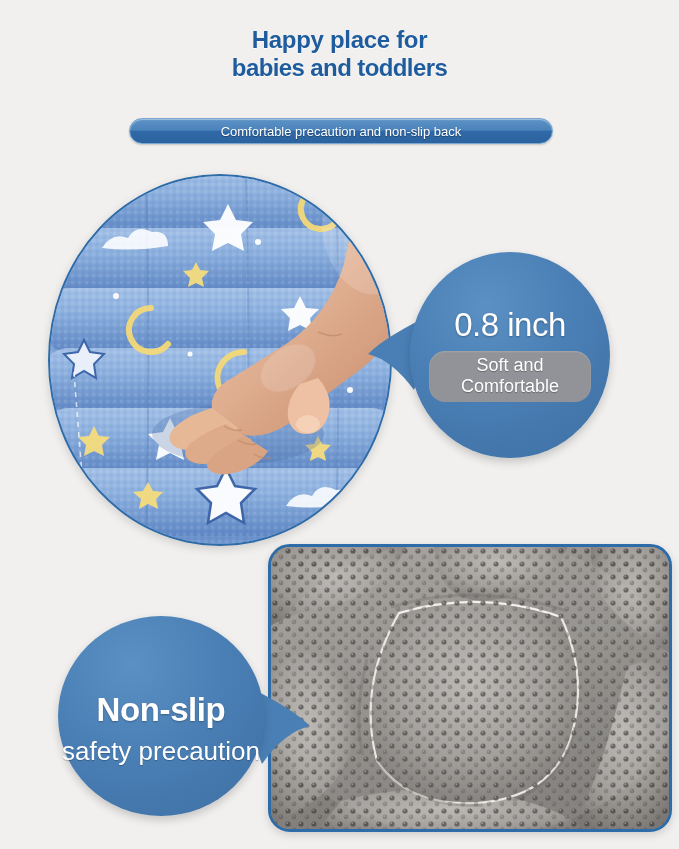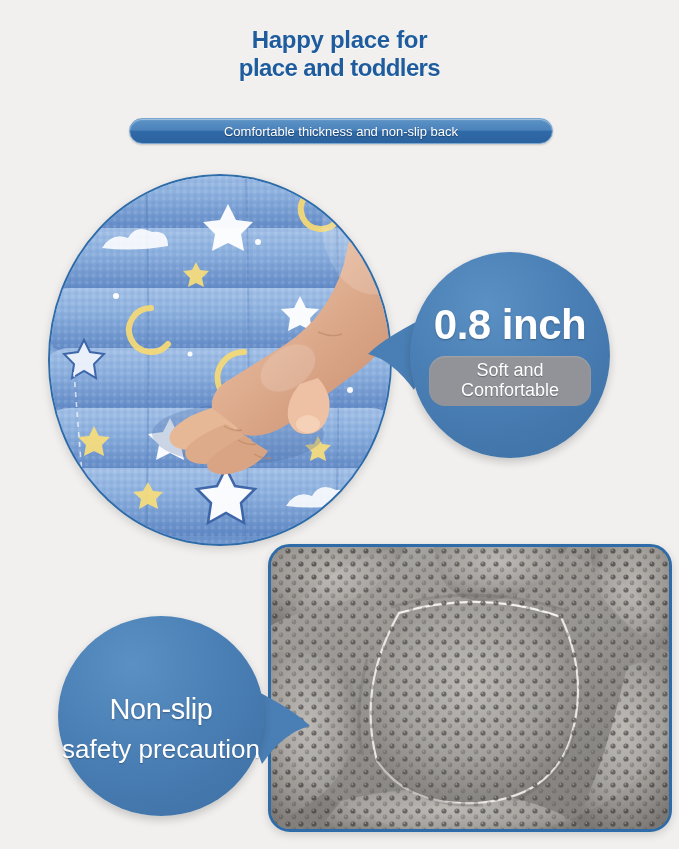--- a/index.html
+++ b/index.html
@@ -59,21 +59,21 @@
   }
   .badge-inch .disc{
     position:absolute;left:0;top:0;width:200px;height:206px;
     border-radius:50%;
     background:radial-gradient(circle at 38% 26%,#5b90c4 0%,#4a7fb5 45%,#3d6fa3 100%);
     box-shadow:0 4px 9px rgba(0,0,0,.18);
     z-index:2;
     display:flex;flex-direction:column;align-items:center;justify-content:center;
   }
   .inch-big{
-    color:#ffffff;font-size:42px;font-weight:bold;line-height:1;
+    color:#ffffff;font-size:33px;font-weight:normal;line-height:1;
     text-shadow:0 1px 2px rgba(0,0,0,.28);
     margin-bottom:10px;letter-spacing:-0.5px;
   }
   .inch-pill{
     background:#919398;border-radius:16px;
     padding:4px 32px 6px;
     text-align:center;
     box-shadow:inset 0 1px 2px rgba(255,255,255,.18);
   }
   .inch-pill span{
@@ -101,41 +101,41 @@
   }
   .badge-slip .disc{
     position:absolute;left:0;top:0;width:206px;height:200px;
     border-radius:50%;
     background:radial-gradient(circle at 36% 24%,#5b90c4 0%,#4a7fb5 46%,#3d6fa3 100%);
     box-shadow:0 4px 9px rgba(0,0,0,.18);
     z-index:2;
     display:flex;flex-direction:column;align-items:center;justify-content:center;
   }
   .slip-big{
-    color:#ffffff;font-size:29px;font-weight:normal;line-height:1;
+    color:#ffffff;font-size:33px;font-weight:bold;line-height:1;
     text-shadow:0 1px 2px rgba(0,0,0,.28);margin-bottom:12px;
     letter-spacing:-0.4px;white-space:nowrap;margin-top:24px;
   }
   .slip-sub{
     color:#ffffff;font-size:26px;line-height:1;
     text-shadow:0 1px 1px rgba(0,0,0,.25);white-space:nowrap;
   }
 </style>
 </head>
 <body>
 
 <div class="stage">
 
   <div class="headline">
     <span class="l1">Happy place for</span>
-    <span class="l2">place and toddlers</span>
+    <span class="l2">babies and toddlers</span>
   </div>
 
   <div class="subpill">
-    <span class="subpill-txt">Comfortable thickness and non-slip back</span>
+    <span class="subpill-txt">Comfortable precaution and non-slip back</span>
   </div>
 
   <div class="circle-photo">
     <svg viewBox="0 0 340 368" preserveAspectRatio="xMidYMid slice">
       <defs>
         <linearGradient id="matbg" x1="0" y1="0" x2="0.3" y2="1">
           <stop offset="0%" stop-color="#8fb0dd"></stop>
           <stop offset="50%" stop-color="#7ea3d6"></stop>
           <stop offset="100%" stop-color="#6d94cd"></stop>
         </linearGradient>

